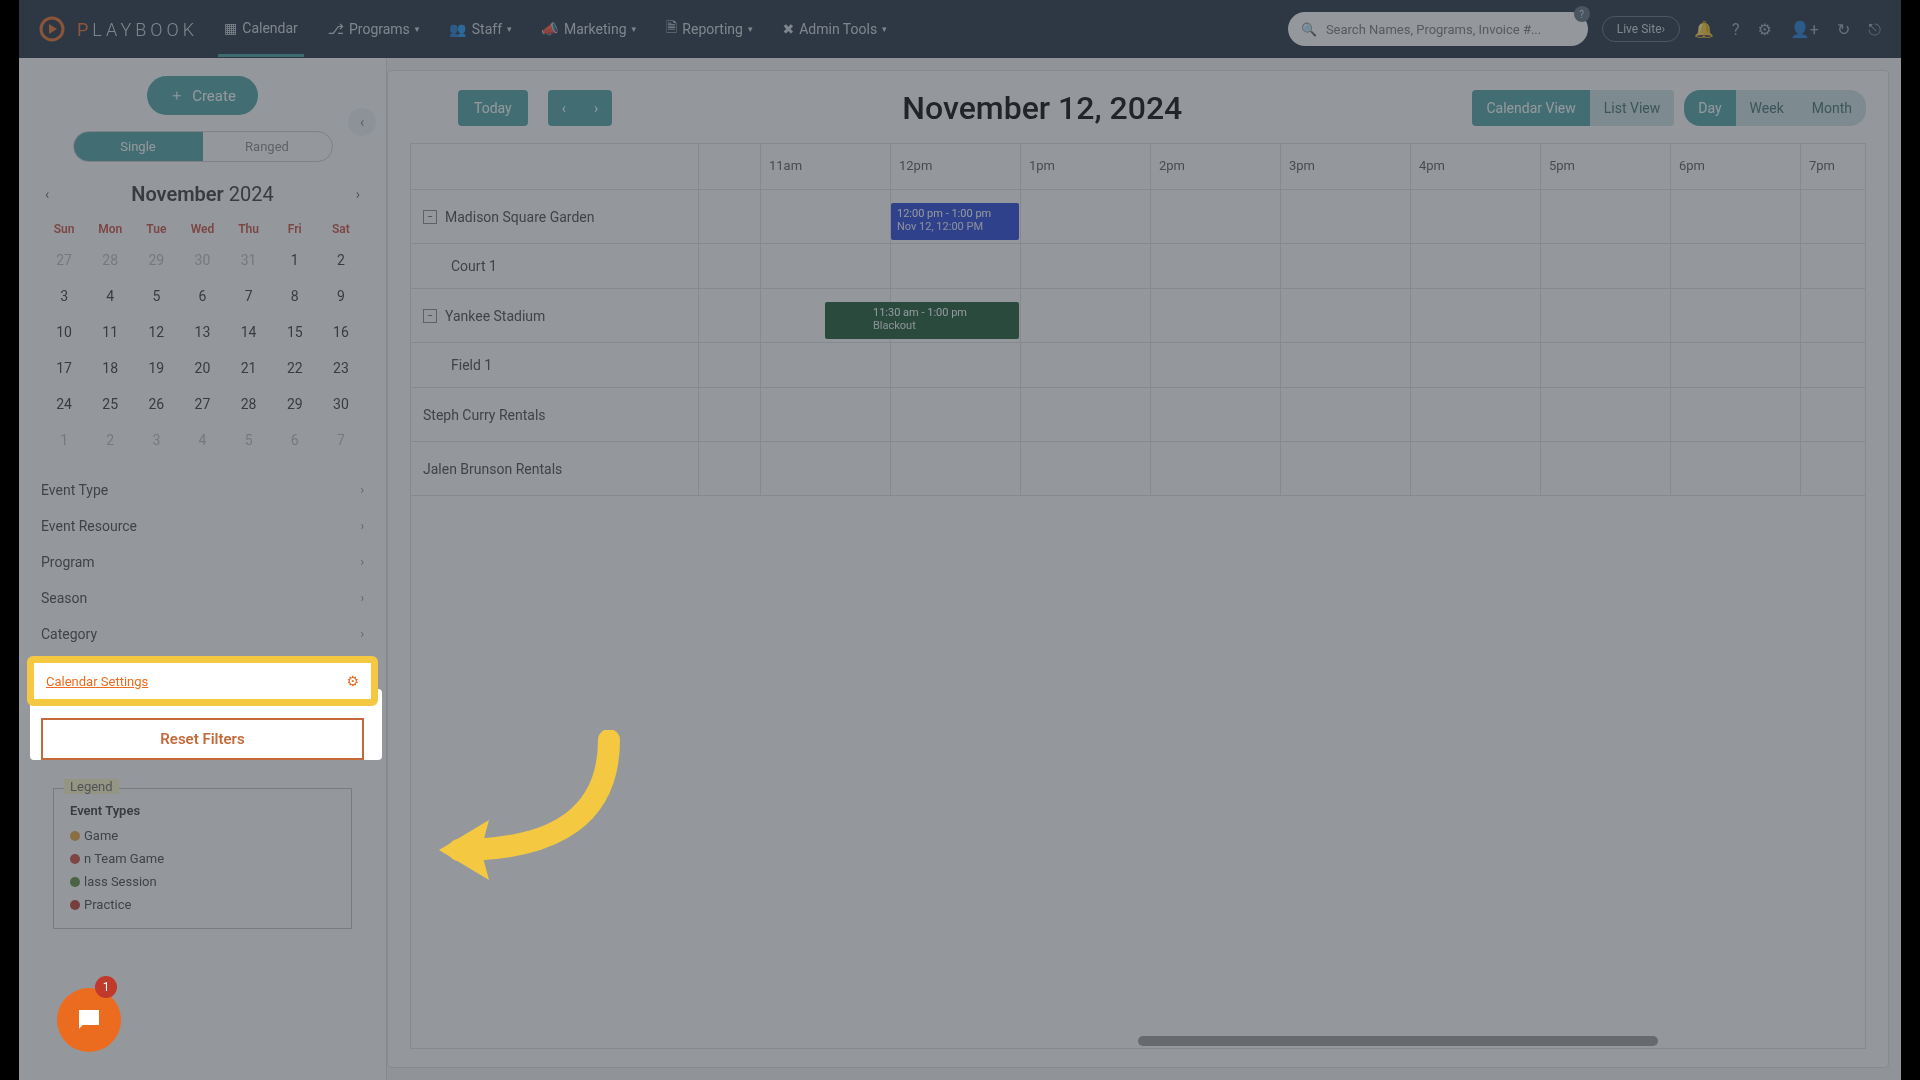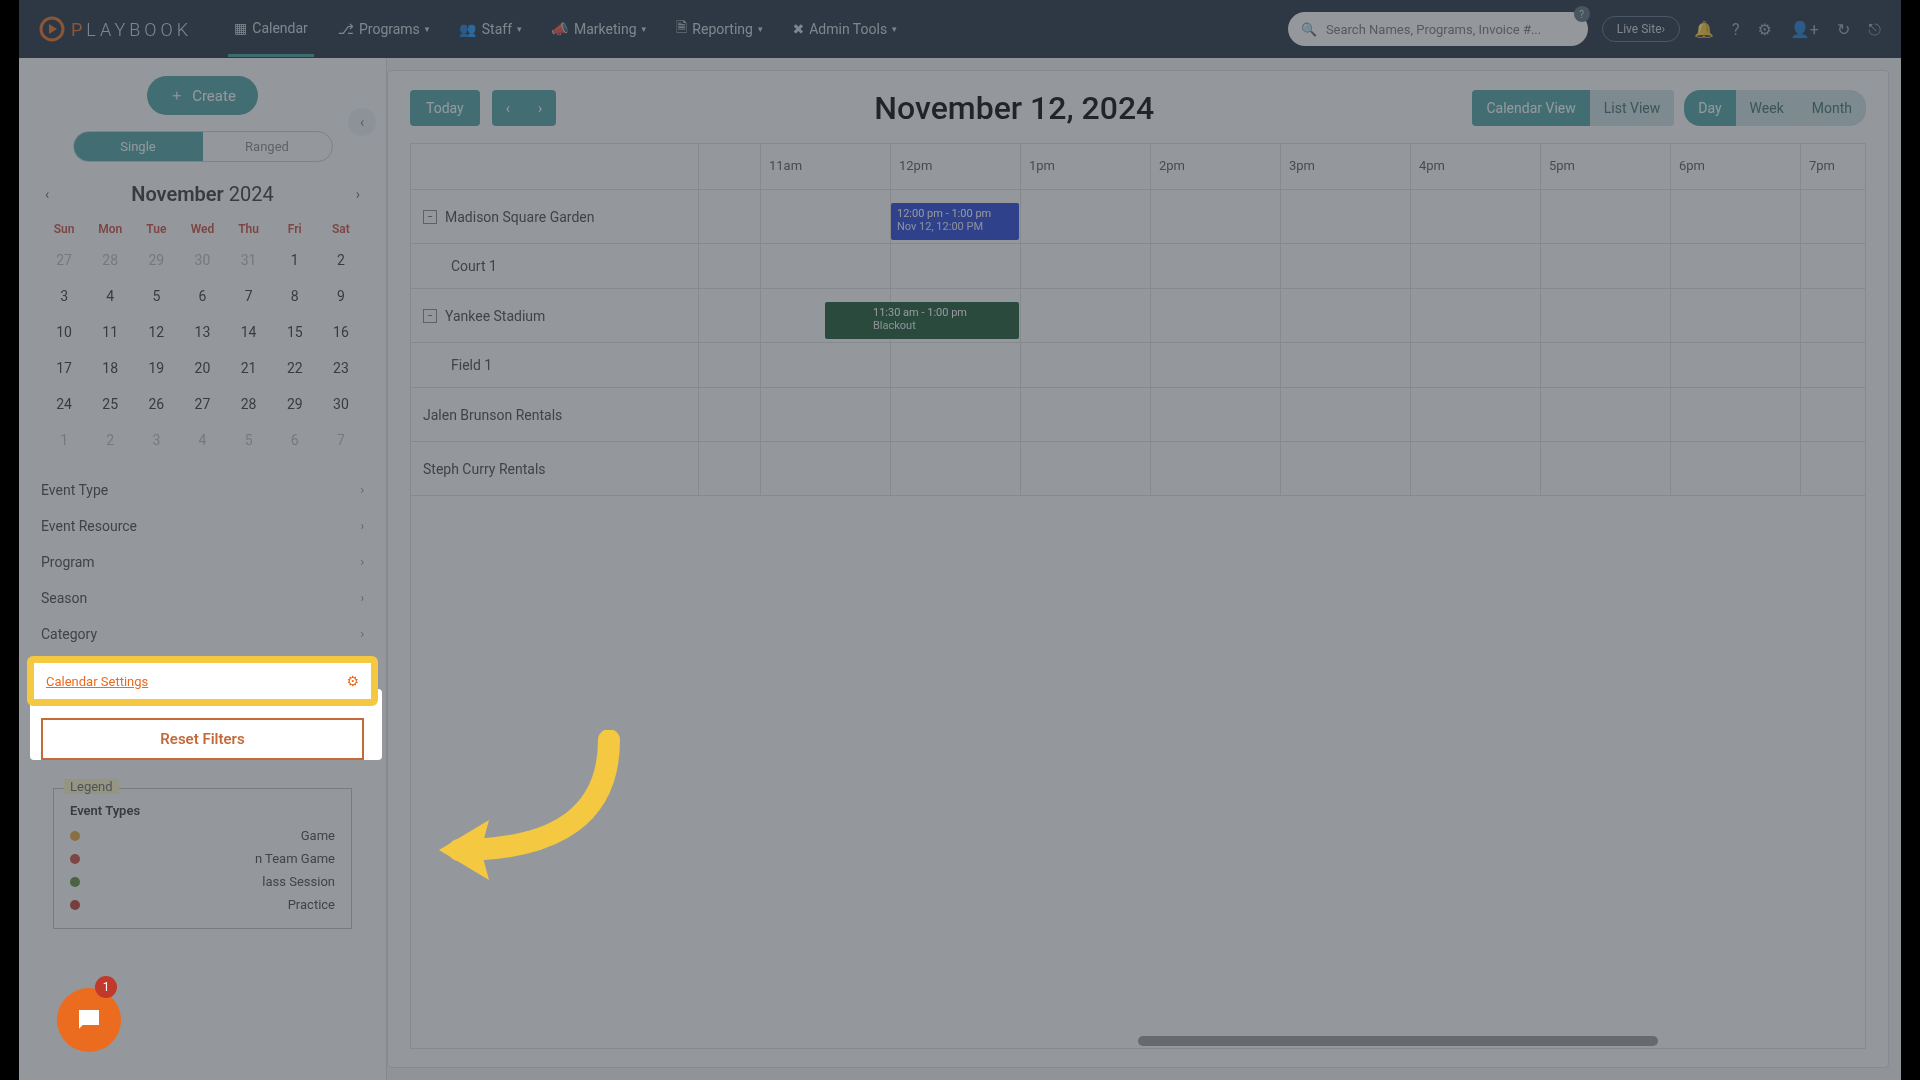--- a/index.html
+++ b/index.html
@@ -1,19 +1,19 @@
 <!DOCTYPE html>
 <html><head>
 <meta charset="utf-8">
 <style>
 * { box-sizing: border-box; margin: 0; padding: 0; font-family: -apple-system, BlinkMacSystemFont, "Segoe UI", Roboto, sans-serif; }
 body { width: 1920px; height: 1080px; background: #000; overflow: hidden; position: relative; }
 .app { position: absolute; left: 19px; top: 0; width: 1882px; height: 1080px; background: #f5f5f5; }
 .topbar { height: 58px; background: #1c2b3a; display: flex; align-items: center; padding: 0 20px; color: #cfd8dc; position: relative; }
-.logo { display: flex; align-items: center; gap: 6px; margin-right: 36px; }
+.logo { display: flex; align-items: center; gap: 12px; margin-right: 20px; }
 .logo-mark { width: 26px; height: 26px; }
 .logo-text { font-size: 18px; letter-spacing: 4px; font-weight: 300; }
 .logo-text .accent { color: #eb6b1f; font-weight: 400; }
 .nav { display: flex; gap: 18px; align-items: center; }
 .nav-item { font-size: 14px; color: #cfd8dc; display: flex; align-items: center; gap: 5px; cursor: pointer; padding: 18px 6px; }
 .nav-item.active { border-bottom: 3px solid #3d9b9b; }
 .caret { font-size: 9px; }
 .top-right { margin-left: auto; display: flex; align-items: center; gap: 14px; }
 .search-box { background: #fff; border-radius: 20px; width: 300px; height: 34px; display: flex; align-items: center; padding: 0 14px; gap: 8px; position: relative; }
 .search-box input { border: none; outline: none; font-size: 13px; flex: 1; color: #000000; background: transparent; }
@@ -42,26 +42,26 @@
 .day.selected::before { content: ''; position: absolute; width: 34px; height: 34px; background: #a8cfcf; border-radius: 50%; left: 50%; top: 50%; transform: translate(-50%, -50%); z-index: -1; }
 .filter-row { display: flex; justify-content: space-between; align-items: center; padding: 10px 0; font-size: 14px; color: #444; cursor: pointer; }
 .filter-row .chev { color: #888; font-size: 12px; }
 .cal-settings-box { background: #fff; border: 7px solid #f5c842; border-radius: 6px; padding: 10px 12px; display: flex; justify-content: space-between; align-items: center; margin: 4px -14px 12px; position: relative; z-index: 5; }
 .cal-settings-box a { color: #eb6b1f; font-size: 13px; text-decoration: underline; cursor: pointer; }
 .cal-settings-box .gear { color: #eb6b1f; font-size: 14px; }
 .reset-btn { width: 100%; border: 2px solid #c46a3a; background: transparent; color: #c46a3a; padding: 10px; font-size: 15px; font-weight: 600; cursor: pointer; margin-bottom: 18px; }
 .legend { border: 1px solid #c0c0c0; padding: 14px 16px 12px; position: relative; margin: 10px 12px 0; }
 .legend-title { position: absolute; top: -10px; left: 10px; background: #fef9c3; padding: 0 6px; font-size: 13px; color: #666; }
 .legend-h { font-size: 13px; font-weight: 600; color: #333; margin-bottom: 6px; }
-.legend-item { display: flex; align-items: center; gap: 24px; font-size: 13px; color: #444; padding: 4px 0; justify-content: space-between; }
+.legend-item { display: flex; align-items: center; gap: 4px; font-size: 13px; color: #444; padding: 4px 0; }
 .dot { width: 10px; height: 10px; border-radius: 50%; }
 
 .main { flex: 1; padding: 18px 22px; overflow: hidden; display: flex; flex-direction: column; background: #fff; margin: 12px 12px 12px 0; border: 1px solid #e0e0e0; border-radius: 4px; }
 .main-head { display: flex; align-items: center; justify-content: space-between; margin-bottom: 16px; }
-.mh-left { display: flex; gap: 12px; align-items: center; }
+.mh-left { display: flex; gap: 20px; align-items: center; margin-left: 48px; }
 .today-btn { background: #4ba3a3; color: #fff; border: none; padding: 10px 16px; border-radius: 4px; font-size: 14px; cursor: pointer; }
 .nav-arrows { background: #4ba3a3; border-radius: 4px; display: flex; }
 .nav-arrows span { color: #fff; padding: 10px 14px; cursor: pointer; font-size: 14px; }
 .date-title { font-size: 32px; font-weight: 500; color: #000000; }
 .view-toggle { display: flex; border-radius: 4px; overflow: hidden; }
 .view-toggle div { padding: 10px 14px; font-size: 14px; cursor: pointer; }
 .vt-active { background: #4ba3a3; color: #fff; }
 .vt-inactive { background: #cce0e0; color: #3a6a6a; }
 .period-toggle { display: flex; border-radius: 16px; overflow: hidden; margin-left: 10px; }
 .period-toggle div { padding: 10px 14px; font-size: 14px; cursor: pointer; }
@@ -383,36 +383,36 @@
                 <div class="slot"></div>
                 <div class="slot"></div>
                 <div class="slot"></div>
                 <div class="slot"></div>
                 <div class="slot"></div>
                 <div class="slot"></div>
                 <div class="slot"></div>
               </div>
             </div>
             <div class="row">
+              <div class="res-label">Steph Curry Rentals</div>
+              <div class="slots">
+                <div style="width: 62px; border-right: 1px solid rgb(224, 224, 224); flex-shrink: 0;"></div>
+                <div class="slot"></div>
+                <div class="slot"></div>
+                <div class="slot"></div>
+                <div class="slot"></div>
+                <div class="slot"></div>
+                <div class="slot"></div>
+                <div class="slot"></div>
+                <div class="slot"></div>
+                <div class="slot"></div>
+              </div>
+            </div>
+            <div class="row">
               <div class="res-label">Jalen Brunson Rentals</div>
-              <div class="slots">
-                <div style="width: 62px; border-right: 1px solid rgb(224, 224, 224); flex-shrink: 0;"></div>
-                <div class="slot"></div>
-                <div class="slot"></div>
-                <div class="slot"></div>
-                <div class="slot"></div>
-                <div class="slot"></div>
-                <div class="slot"></div>
-                <div class="slot"></div>
-                <div class="slot"></div>
-                <div class="slot"></div>
-              </div>
-            </div>
-            <div class="row">
-              <div class="res-label">Steph Curry Rentals</div>
               <div class="slots">
                 <div style="width: 62px; border-right: 1px solid rgb(224, 224, 224); flex-shrink: 0;"></div>
                 <div class="slot"></div>
                 <div class="slot"></div>
                 <div class="slot"></div>
                 <div class="slot"></div>
                 <div class="slot"></div>
                 <div class="slot"></div>
                 <div class="slot"></div>
                 <div class="slot"></div>

